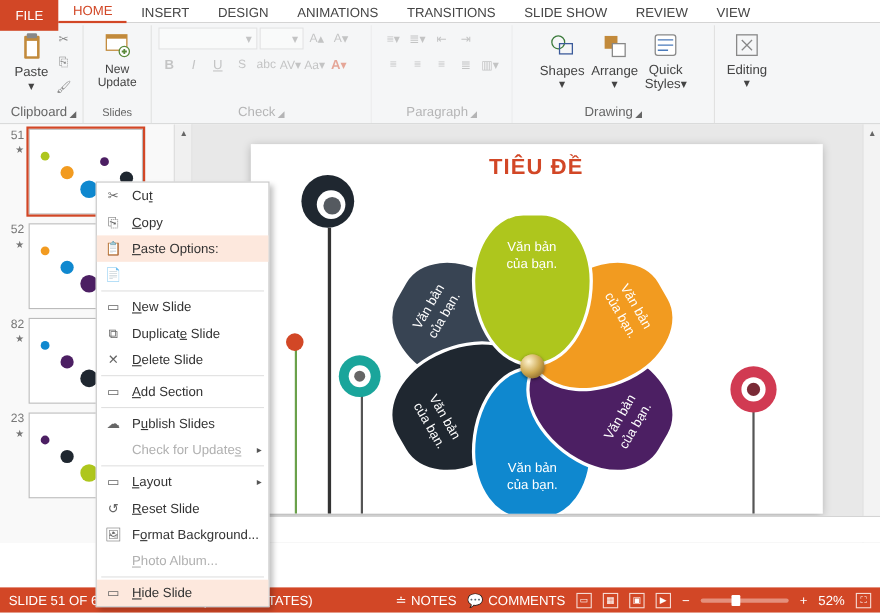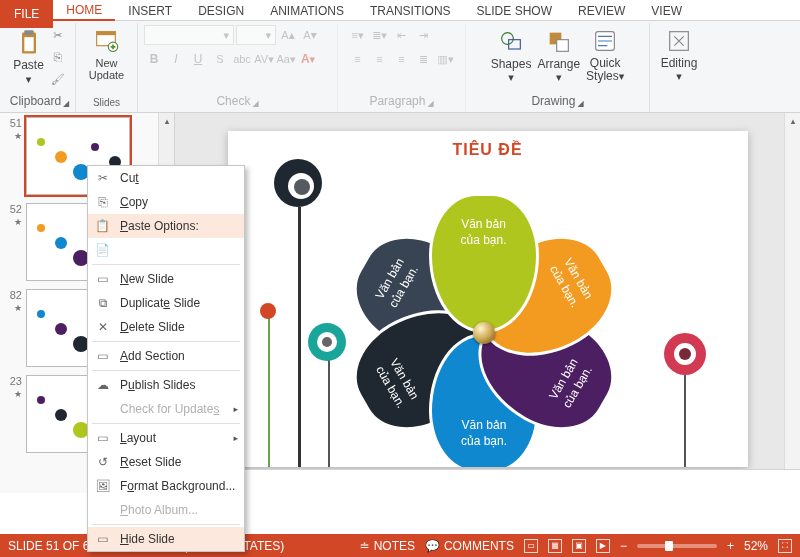--- a/index.html
+++ b/index.html
@@ -43,21 +43,21 @@
 .cm-label{flex:1;font-size:12px}
 .cm-label u{text-decoration:underline}
 .cm-arrow{color:#555;font-size:9px}
 .cm-sep{height:1px;background:#e0e0e0;margin:2px 4px}
 .flower{position:absolute;left:116px;top:62px;width:280px;height:280px}
 .petal{position:absolute;width:110px;height:140px;transform-origin:50% 100%;color:#fff;font-size:10px;display:flex;flex-direction:column;align-items:center;justify-content:flex-start;padding-top:24px;text-align:center;line-height:1.3}
 .petal-shape{position:absolute;inset:0;border-radius:60px 60px 70px 70px / 80px 80px 100px 100px}
 .center-dot{position:absolute;left:50%;top:50%;width:22px;height:22px;margin:-11px 0 0 -11px;border-radius:50%;background:radial-gradient(circle at 35% 30%,#fff4d0,#cda850 50%,#6b4a1a);box-shadow:0 1px 3px rgba(0,0,0,0.5)}
 .deco-stem{position:absolute;width:3px;background:#333;bottom:0}
 .deco-ball{position:absolute;border-radius:50%}
-.slide-title{position:absolute;left:0;right:0;top:10px;text-align:center;color:#d24726;font-size:16px;font-weight:600;letter-spacing:1px}
+.slide-title{position:absolute;left:0;right:0;top:10px;text-align:center;color:#d24726;font-size:20px;font-weight:600;letter-spacing:1px}
 .collapse-btn{position:absolute;right:6px;bottom:4px;font-size:10px;color:#888;cursor:pointer}
 .vscroll{position:absolute;right:0;top:0;bottom:0;width:16px;background:#f3f3f3;border-left:1px solid #ddd;display:flex;flex-direction:column}
 .zoom-slider{width:80px;height:4px;background:rgba(255,255,255,0.4);position:relative;border-radius:2px}
 .zoom-thumb{position:absolute;top:-3px;width:8px;height:10px;background:#fff;border-radius:1px}
 .mini-thumb{position:absolute;border-radius:50%}
 </style>
 </head>
 <body>
 
 <div class="titlebar">

